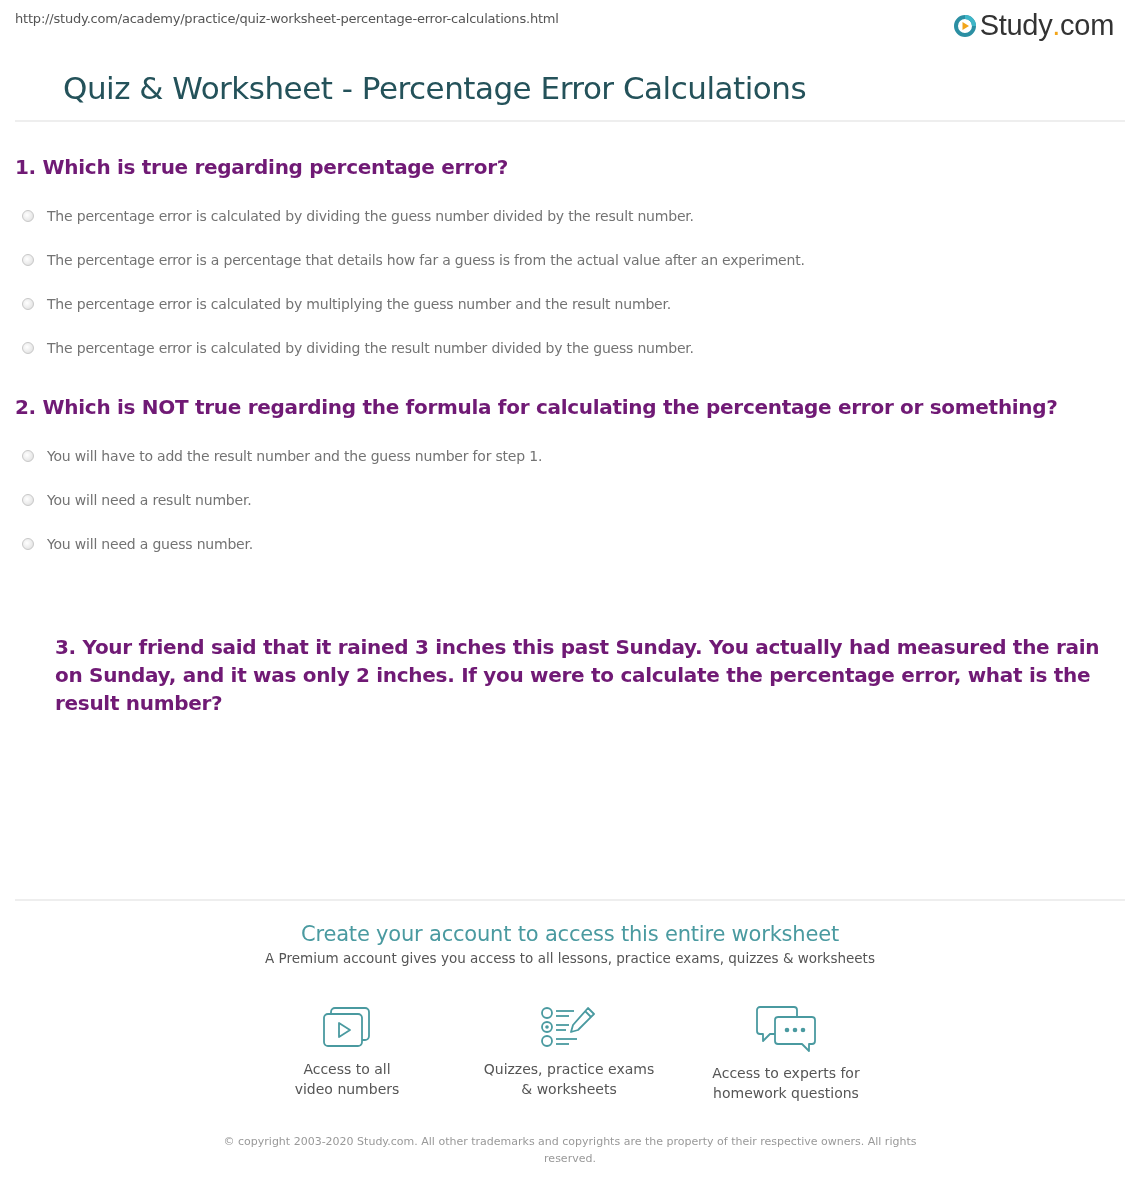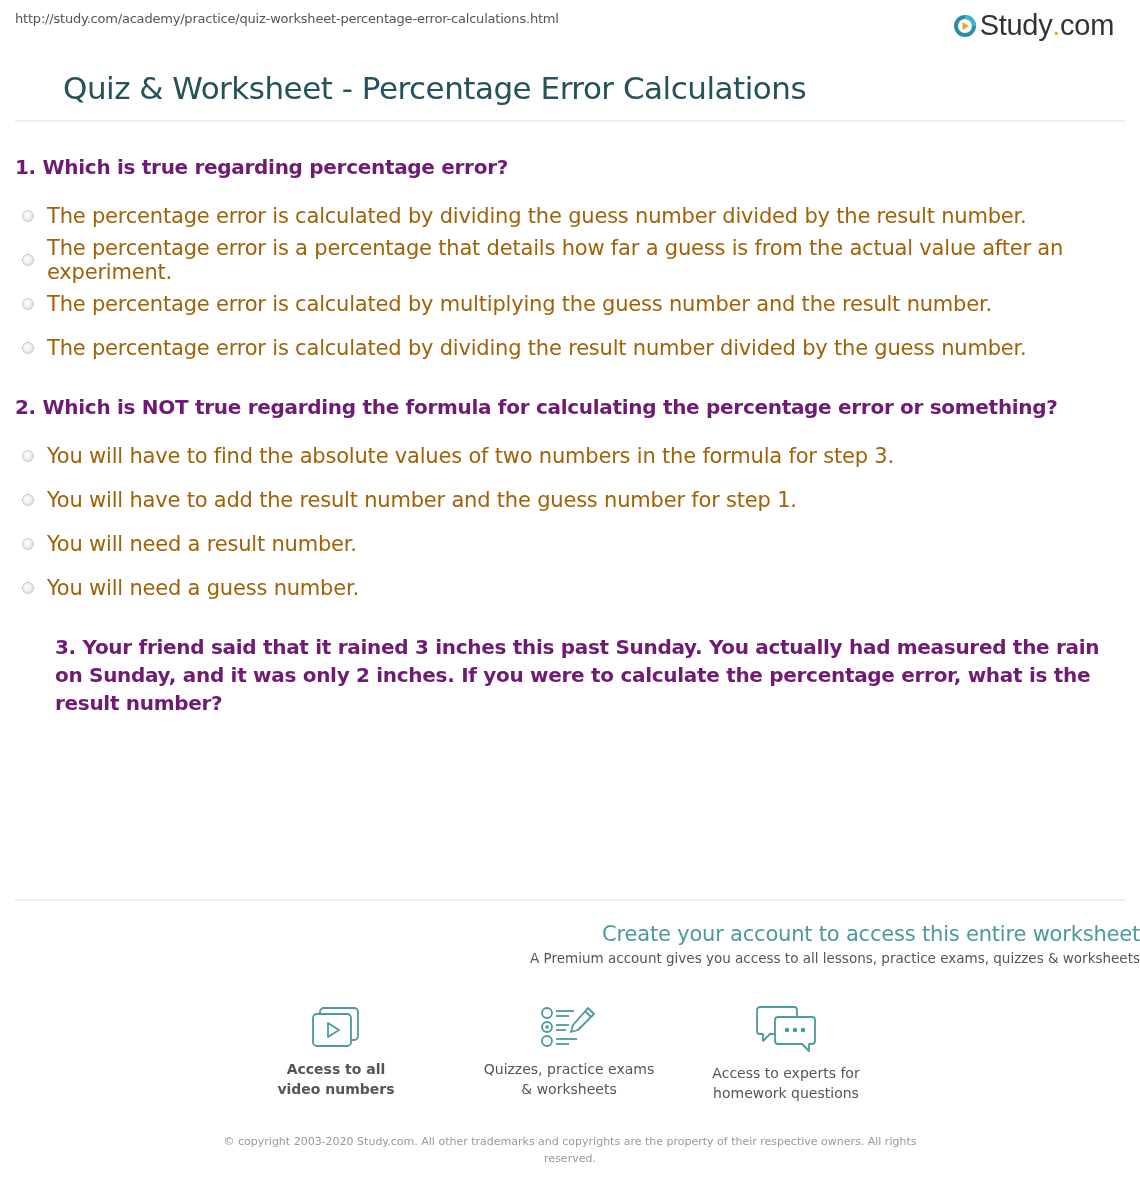--- a/index.html
+++ b/index.html
@@ -68,29 +68,29 @@
     .radio {
       width: 12px; height: 12px;
       border-radius: 50%;
       border: 1px solid #c8c8c8;
       background: radial-gradient(circle at 40% 40%, #ffffff 0%, #eaeaea 60%, #d4d4d4 100%);
       margin-left: 7px;
       margin-right: 13px;
       flex-shrink: 0;
     }
     .opt-label {
-      font-size: 21px;
-      color: #a16207;
+      font-size: 14px;
+      color: #737373;
       letter-spacing: -0.2px;
     }
     .cta {
       position: absolute;
       left: 0; right: 0;
       top: 922px;
-      text-align: right;
+      text-align: center;
     }
     .cta-title {
       font-size: 21px;
       color: #4a9aa0;
       font-weight: normal;
       letter-spacing: -0.2px;
     }
     .cta-sub {
       font-size: 13.5px;
       color: #555;
@@ -163,24 +163,20 @@
         <span class="opt-label">The percentage error is calculated by dividing the result number divided by the guess number.</span>
       </li>
   </ul>
 </div>
 
 <div class="question" style="top:393px;">
   <div class="q-text">2. Which is NOT true regarding the formula for calculating the percentage error or something?</div>
   <ul class="options" style="margin-top:13px;">
     <li class="option">
         <span class="radio"></span>
-        <span class="opt-label">You will have to find the absolute values of two numbers in the formula for step 3.</span>
-      </li>
-    <li class="option">
-        <span class="radio"></span>
         <span class="opt-label">You will have to add the result number and the guess number for step 1.</span>
       </li>
     <li class="option">
         <span class="radio"></span>
         <span class="opt-label">You will need a result number.</span>
       </li>
     <li class="option">
         <span class="radio"></span>
         <span class="opt-label">You will need a guess number.</span>
       </li>
@@ -192,21 +188,21 @@
 </div>
 
 <div class="hr" style="top:899px;"></div>
 
 <div class="cta">
   <div class="cta-title">Create your account to access this entire worksheet</div>
   <div class="cta-sub">A Premium account gives you access to all lessons, practice exams, quizzes &amp; worksheets</div>
 </div>
 
 <div class="features">
-  <div class="feature" style="left:236px;font-weight:bold;">
+  <div class="feature" style="left:247px;">
     <svg width="52" height="44" viewBox="0 0 52 44">
       <rect x="10" y="3" width="38" height="32" rx="4" fill="#fff" stroke="#4a9aa0" stroke-width="1.8"></rect>
       <rect x="3" y="9" width="38" height="32" rx="4" fill="#fff" stroke="#4a9aa0" stroke-width="1.8"></rect>
       <polygon points="18,18 18,32 29,25" fill="none" stroke="#4a9aa0" stroke-width="1.8" stroke-linejoin="round"></polygon>
     </svg>
     <div class="feature-label">
       <div>Access to all</div>
       <div>video numbers</div>
     </div>
   </div>

